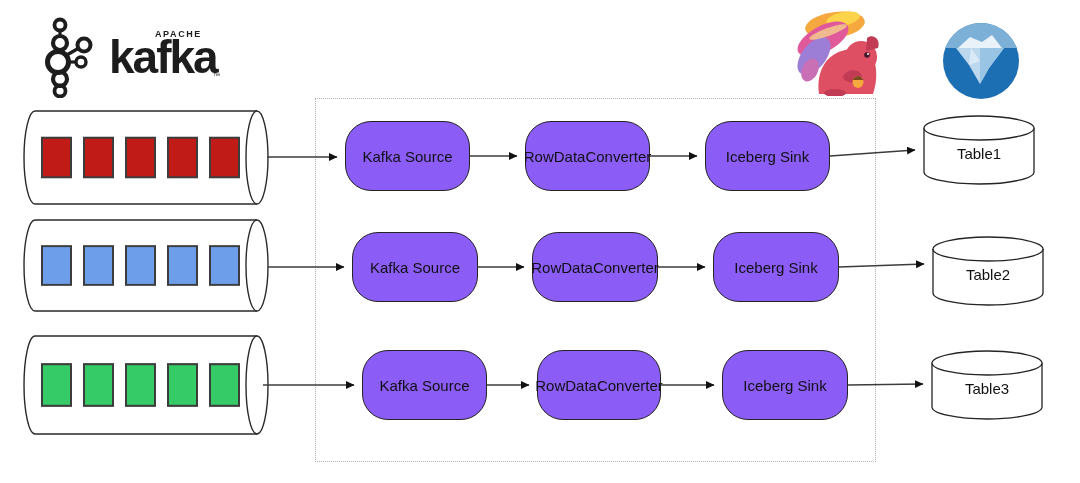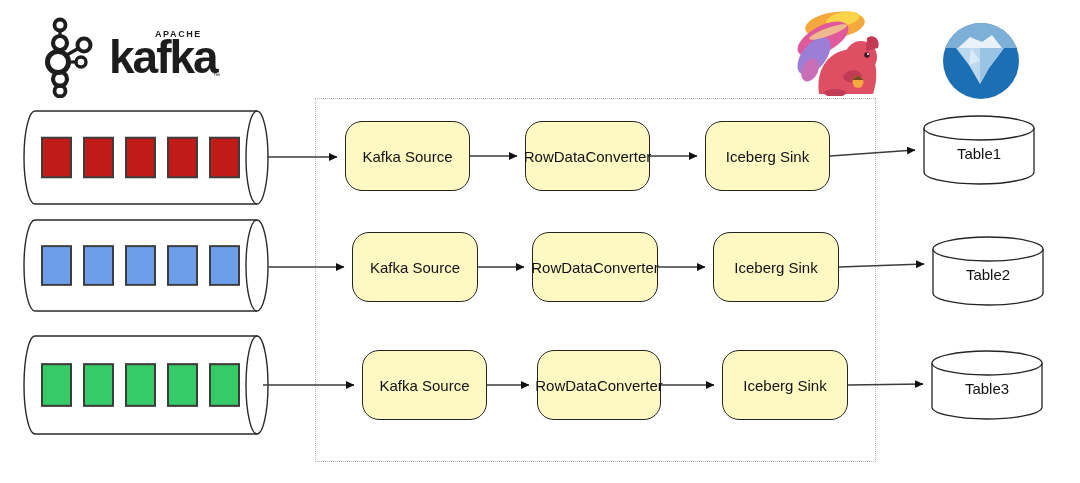--- a/index.html
+++ b/index.html
@@ -4,21 +4,21 @@
 <style>
   html,body{margin:0;padding:0;background:#fff;}
   .canvas{position:relative;width:1080px;height:483px;background:#ffffff;overflow:hidden;
           font-family:"Liberation Sans",sans-serif;}
 
   
   .frame{position:absolute;left:315px;top:98px;width:561px;height:364px;
          border:1px dotted #b3b3b3;box-sizing:border-box;}
 
   
-  .node{position:absolute;background:#fef9c3;border:1.4px solid #242424;border-radius:17px;
+  .node{position:absolute;background:#8b5cf6;border:1.4px solid #242424;border-radius:26px;
         display:flex;align-items:center;justify-content:center;
         font-size:15px;color:#111;box-sizing:border-box;white-space:nowrap;z-index:3;}
 
   
   .kafka-logo{position:absolute;left:45px;top:16px;display:flex;align-items:flex-start;}
   .kafka-word{position:relative;margin-left:14px;width:120px;height:84px;}
   .kafka-apache{position:absolute;left:46px;top:13px;font-size:9px;letter-spacing:1.6px;
                 font-weight:600;color:#1d1d1d;}
   .kafka-name{position:absolute;left:0px;top:14px;font-size:46px;font-weight:700;
               letter-spacing:-2px;color:#1d1d1d;line-height:1.2;}

